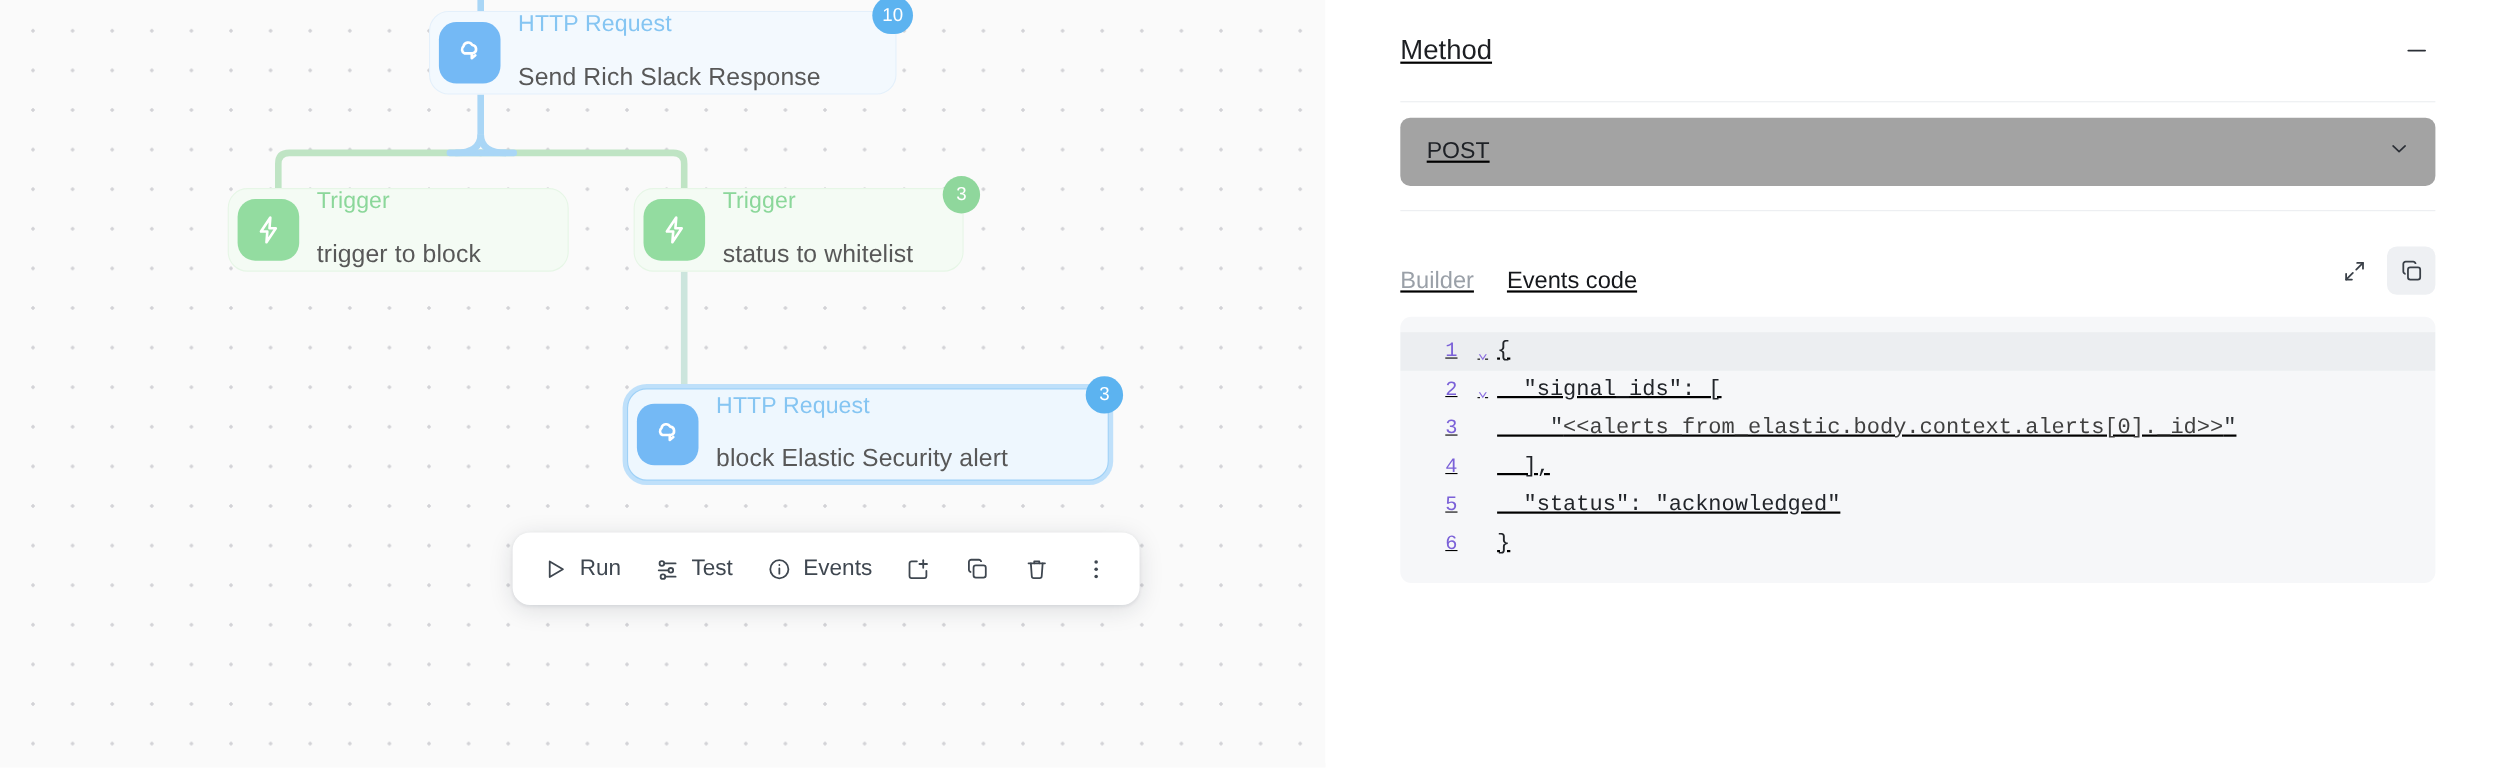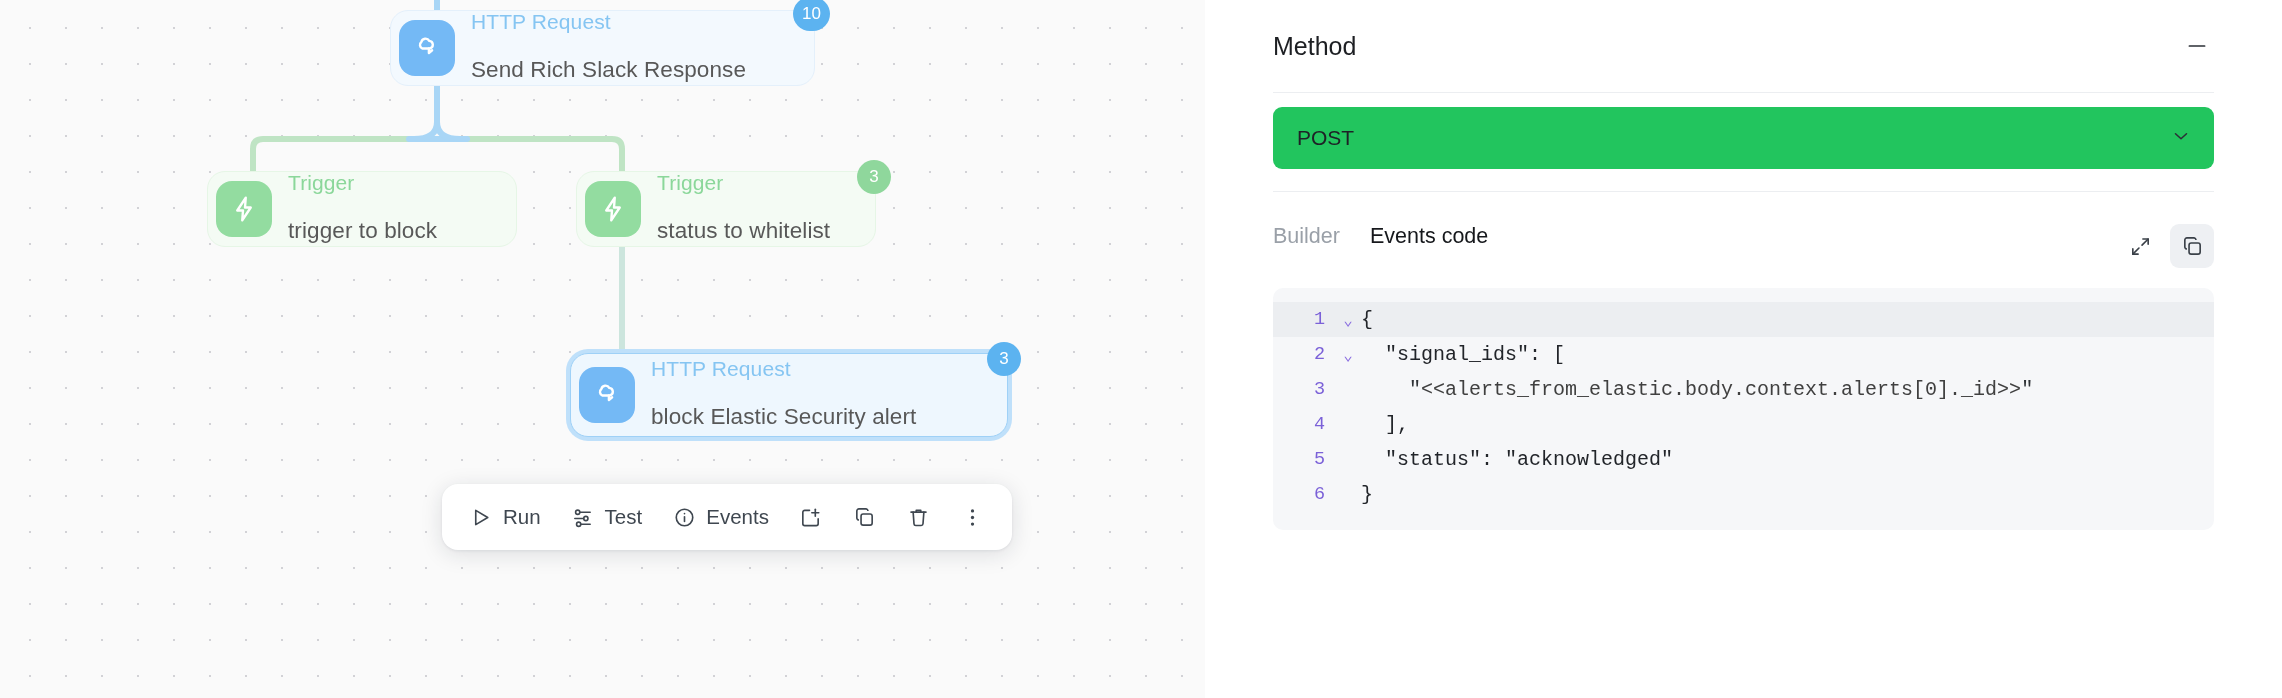--- a/index.html
+++ b/index.html
@@ -66,56 +66,56 @@
   #node-slack { left: 390px; top: 10px; width: 425px; height: 76px; }
   #node-slack .badge { right: -16px; top: -14px; }
   #node-block { left: 207px; top: 171px; width: 310px; height: 76px; }
   #node-white { left: 576px; top: 171px; width: 300px; height: 76px; }
   #node-white .badge { right: -16px; top: -12px; }
   #node-close { left: 570px; top: 353px; width: 438px; height: 84px; }
   #node-close .badge { right: -14px; top: -12px; }
 
   
   .toolbar {
-    position: absolute; left: 442px; top: 484px;
+    position: absolute; left: 466px; top: 484px;
     height: 66px; padding: 0 14px;
     display: flex; align-items: center; gap: 4px;
     background: #ffffff; border-radius: 16px;
     box-shadow: 0 4px 22px rgba(20,30,50,.13), 0 1px 3px rgba(20,30,50,.07);
   }
   .tb-item {
     display: flex; align-items: center; gap: 10px;
     height: 44px; padding: 0 13px; border-radius: 10px;
     color: #3f4750; font-size: 20.5px; cursor: pointer;
   }
   .tb-icon { display: flex; align-items: center; justify-content: center; width: 24px; height: 24px; }
 
   
   .panel {
     flex: 1 1 auto; height: 694px; background: #ffffff;
-    padding: 0 68px; position: relative; overflow: hidden;
+    padding: 0 68px; position: relative; overflow: hidden; text-decoration: underline;
   }
   .sec-head {
     display: flex; align-items: center; justify-content: space-between;
     height: 92px;
   }
   .sec-title { font-size: 25px; color: #1d1f23; }
   .collapse-btn {
     width: 34px; height: 34px; display: flex; align-items: center; justify-content: center;
     cursor: pointer; color: #2b2f36;
   }
   .divider { height: 1px; background: #eceef1; }
   .select-box {
     height: 62px; margin: 14px 0 22px;
-    background: #22c55e; border-radius: 9px;
+    background: #a3a3a3; border-radius: 9px;
     display: flex; align-items: center; justify-content: space-between;
     padding: 0 22px 0 24px; font-size: 21px; color: #1e2126; cursor: pointer;
   }
   .tabs-row {
-    display: flex; align-items: flex-start; justify-content: space-between;
+    display: flex; align-items: flex-end; justify-content: space-between;
     margin-top: 32px; margin-bottom: 20px;
   }
   .tabs { display: flex; align-items: center; gap: 30px; }
   .tab { font-size: 21.5px; cursor: pointer; }
   .tab-inactive { color: #9aa0a8; }
   .tab-active { color: #16181c; }
   .tab-actions { display: flex; align-items: center; gap: 8px; }
   .icon-btn {
     width: 44px; height: 44px; border-radius: 9px;
     display: flex; align-items: center; justify-content: center;

